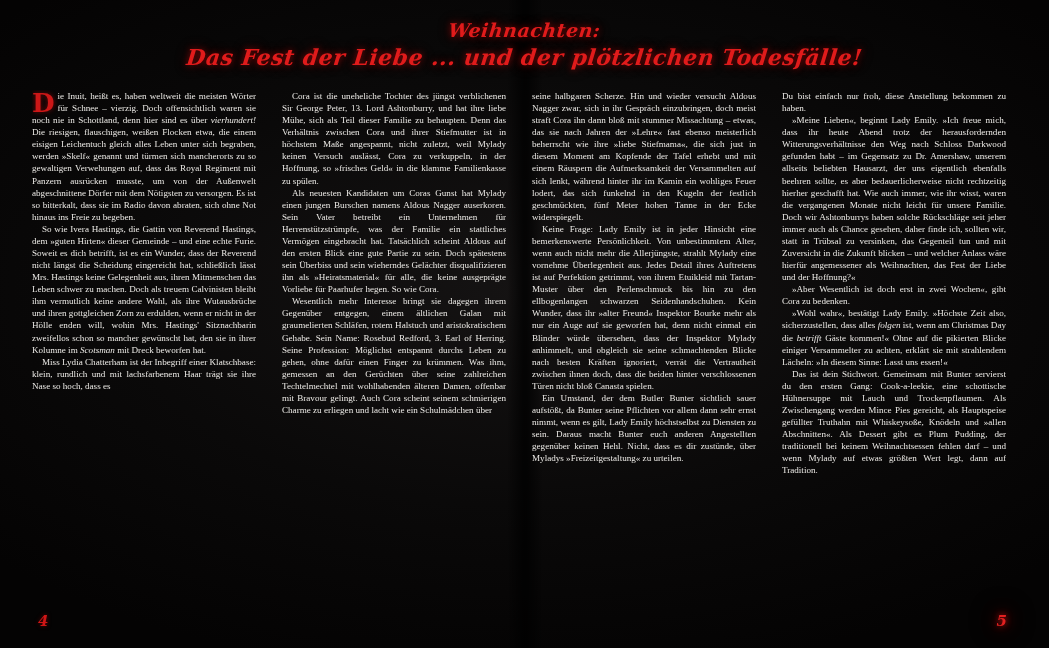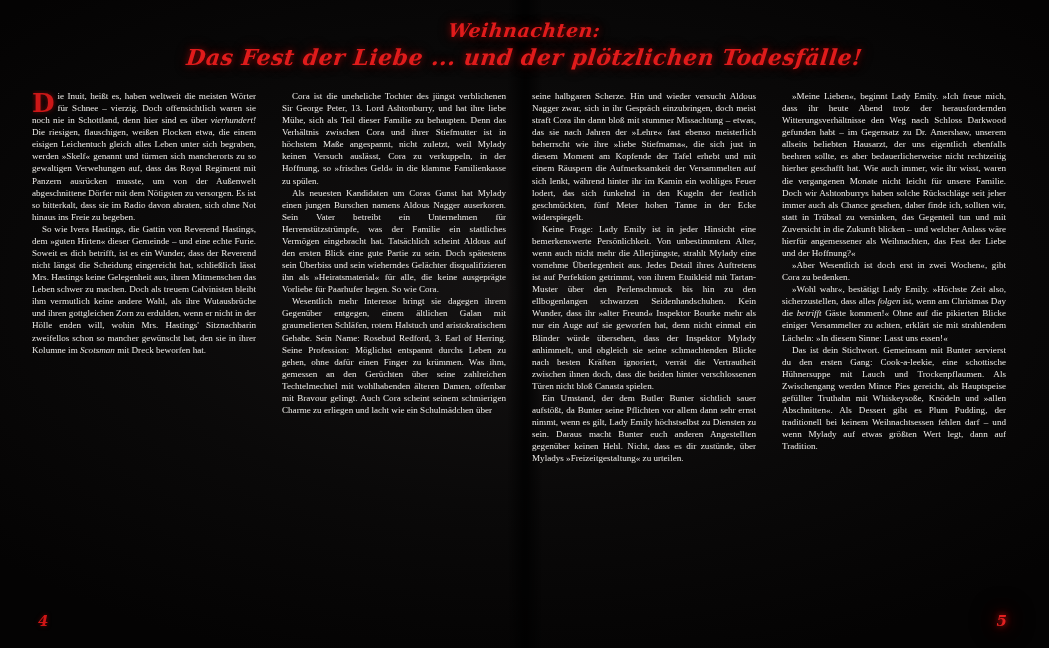--- a/index.html
+++ b/index.html
@@ -134,35 +134,37 @@
   <div id="title-block">
     <div class="title-line" id="title-line-1">Weihnachten:</div>
     <div class="title-line" id="title-line-2">Das Fest der Liebe ... und der plötzlichen Todesfälle!</div>
   </div>
 
   <div id="columns">
 
     <div class="col">
       <p class="first"><span class="dropcap">D</span><span>ie Inuit, heißt es, haben weltweit die meisten Wörter für Schnee – vierzig. Doch offensichtlich waren sie noch nie in Schottland, denn hier sind es über </span><em>vierhundert!</em><span> Die riesigen, flauschigen, weißen Flocken etwa, die einem eisigen Leichentuch gleich alles Leben unter sich begraben, werden »Skelf« genannt und türmen sich mancherorts zu so gewaltigen Verwehungen auf, dass das Royal Regiment mit Panzern ausrücken musste, um von der Außenwelt abgeschnittene Dörfer mit dem Nötigsten zu versorgen. Es ist so bitterkalt, dass sie im Radio davon abraten, sich ohne Not hinaus ins Freie zu begeben.</span></p>
       <p><span>So wie Ivera Hastings, die Gattin von Reverend Hastings, dem »guten Hirten« dieser Gemeinde – und eine echte Furie. Soweit es dich betrifft, ist es ein Wunder, dass der Reverend nicht längst die Scheidung eingereicht hat, schließlich lässt Mrs. Hastings keine Gelegenheit aus, ihren Mitmenschen das Leben schwer zu machen. Doch als treuem Calvinisten bleibt ihm vermutlich keine andere Wahl, als ihre Wutausbrüche und ihren gottgleichen Zorn zu erdulden, wenn er nicht in der Hölle enden will, wohin Mrs. Hastings' Sitznachbarin zweifellos schon so mancher gewünscht hat, den sie in ihrer Kolumne im </span><em>Scotsman</em><span> mit Dreck beworfen hat.</span></p>
+      <p>Miss Lydia Chatterham ist der Inbegriff einer Klatschbase: klein, rundlich und mit lachsfarbenem Haar trägt sie ihre Nase so hoch, dass es</p>
     </div>
 
     <div class="col">
       <p>Cora ist die uneheliche Tochter des jüngst verblichenen Sir George Peter, 13. Lord Ashtonburry, und hat ihre liebe Mühe, sich als Teil dieser Familie zu behaupten. Denn das Verhältnis zwischen Cora und ihrer Stiefmutter ist in höchstem Maße angespannt, nicht zuletzt, weil Mylady keinen Versuch auslässt, Cora zu verkuppeln, in der Hoffnung, so »frisches Geld« in die klamme Familienkasse zu spülen.</p>
       <p>Als neuesten Kandidaten um Coras Gunst hat Mylady einen jungen Burschen namens Aldous Nagger auserkoren. Sein Vater betreibt ein Unternehmen für Herrenstützstrümpfe, was der Familie ein stattliches Vermögen eingebracht hat. Tatsächlich scheint Aldous auf den ersten Blick eine gute Partie zu sein. Doch spätestens sein Überbiss und sein wieherndes Gelächter disqualifizieren ihn als »Heiratsmaterial« für alle, die keine ausgeprägte Vorliebe für Paarhufer hegen. So wie Cora.</p>
       <p>Wesentlich mehr Interesse bringt sie dagegen ihrem Gegenüber entgegen, einem ältlichen Galan mit graumelierten Schläfen, rotem Halstuch und aristokratischem Gehabe. Sein Name: Rosebud Redford, 3. Earl of Herring. Seine Profession: Möglichst entspannt durchs Leben zu gehen, ohne dafür einen Finger zu krümmen. Was ihm, gemessen an den Gerüchten über seine zahlreichen Techtelmechtel mit wohlhabenden älteren Damen, offenbar mit Bravour gelingt. Auch Cora scheint seinem schmierigen Charme zu erliegen und lacht wie ein Schulmädchen über</p>
     </div>
 
     <div class="col">
       <p class="first">seine halbgaren Scherze. Hin und wieder versucht Aldous Nagger zwar, sich in ihr Gespräch einzubringen, doch meist straft Cora ihn dann bloß mit stummer Missachtung – etwas, das sie nach Jahren der »Lehre« fast ebenso meisterlich beherrscht wie ihre »liebe Stiefmama«, die sich just in diesem Moment am Kopfende der Tafel erhebt und mit einem Räuspern die Aufmerksamkeit der Versammelten auf sich lenkt, während hinter ihr im Kamin ein wohliges Feuer lodert, das sich funkelnd in den Kugeln der festlich geschmückten, fünf Meter hohen Tanne in der Ecke widerspiegelt.</p>
       <p>Keine Frage: Lady Emily ist in jeder Hinsicht eine bemerkenswerte Persönlichkeit. Von unbestimmtem Alter, wenn auch nicht mehr die Allerjüngste, strahlt Mylady eine vornehme Überlegenheit aus. Jedes Detail ihres Auftretens ist auf Perfektion getrimmt, von ihrem Etuikleid mit Tartan-Muster über den Perlenschmuck bis hin zu den ellbogenlangen schwarzen Seidenhandschuhen. Kein Wunder, dass ihr »alter Freund« Inspektor Bourke mehr als nur ein Auge auf sie geworfen hat, denn nicht einmal ein Blinder würde übersehen, dass der Inspektor Mylady anhimmelt, und obgleich sie seine schmachtenden Blicke nach besten Kräften ignoriert, verrät die Vertrautheit zwischen ihnen doch, dass die beiden hinter verschlossenen Türen nicht bloß Canasta spielen.</p>
       <p>Ein Umstand, der dem Butler Bunter sichtlich sauer aufstößt, da Bunter seine Pflichten vor allem dann sehr ernst nimmt, wenn es gilt, Lady Emily höchstselbst zu Diensten zu sein. Daraus macht Bunter euch anderen Angestellten gegenüber keinen Hehl. Nicht, dass es dir zustünde, über Myladys »Freizeitgestaltung« zu urteilen.</p>
     </div>
 
     <div class="col">
+      <p class="first">Du bist einfach nur froh, diese Anstellung bekommen zu haben.</p>
       <p>»Meine Lieben«, beginnt Lady Emily. »Ich freue mich, dass ihr heute Abend trotz der herausfordernden Witterungsverhältnisse den Weg nach Schloss Darkwood gefunden habt – im Gegensatz zu Dr. Amershaw, unserem allseits beliebten Hausarzt, der uns eigentlich ebenfalls beehren sollte, es aber bedauerlicherweise nicht rechtzeitig hierher geschafft hat. Wie auch immer, wie ihr wisst, waren die vergangenen Monate nicht leicht für unsere Familie. Doch wir Ashtonburrys haben solche Rückschläge seit jeher immer auch als Chance gesehen, daher finde ich, sollten wir, statt in Trübsal zu versinken, das Gegenteil tun und mit Zuversicht in die Zukunft blicken – und welcher Anlass wäre hierfür angemessener als Weihnachten, das Fest der Liebe und der Hoffnung?«</p>
       <p>»Aber Wesentlich ist doch erst in zwei Wochen«, gibt Cora zu bedenken.</p>
       <p><span>»Wohl wahr«, bestätigt Lady Emily. »Höchste Zeit also, sicherzustellen, dass alles </span><em>folgen</em><span> ist, wenn am Christmas Day die </span><em>betrifft</em><span> Gäste kommen!« Ohne auf die pikierten Blicke einiger Versammelter zu achten, erklärt sie mit strahlendem Lächeln: »In diesem Sinne: Lasst uns essen!«</span></p>
       <p>Das ist dein Stichwort. Gemeinsam mit Bunter servierst du den ersten Gang: Cook-a-leekie, eine schottische Hühnersuppe mit Lauch und Trockenpflaumen. Als Zwischengang werden Mince Pies gereicht, als Hauptspeise gefüllter Truthahn mit Whiskeysoße, Knödeln und »allen Abschnitten«. Als Dessert gibt es Plum Pudding, der traditionell bei keinem Weihnachtsessen fehlen darf – und wenn Mylady auf etwas größten Wert legt, dann auf Tradition.</p>
     </div>
 
   </div>
 
   <div class="folio" id="folio-left">4</div>
   <div class="folio" id="folio-right">5</div>

